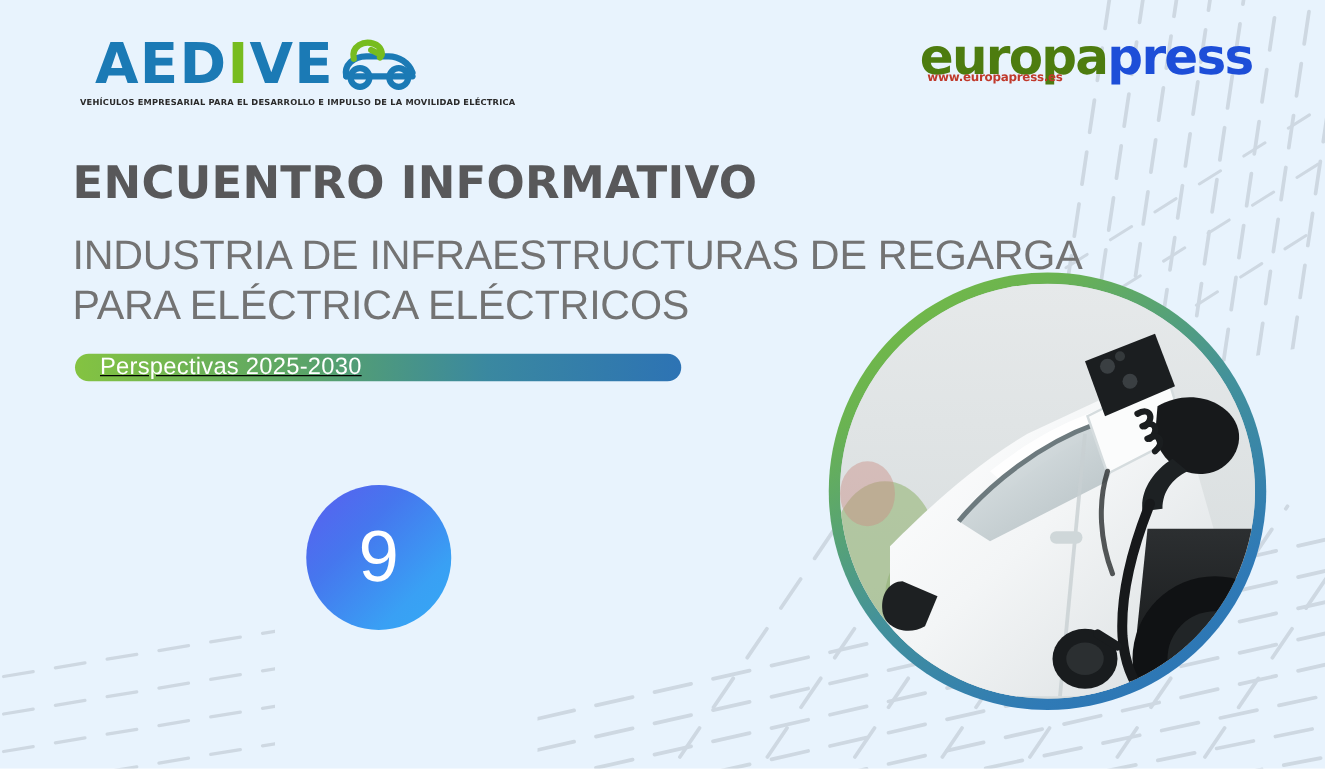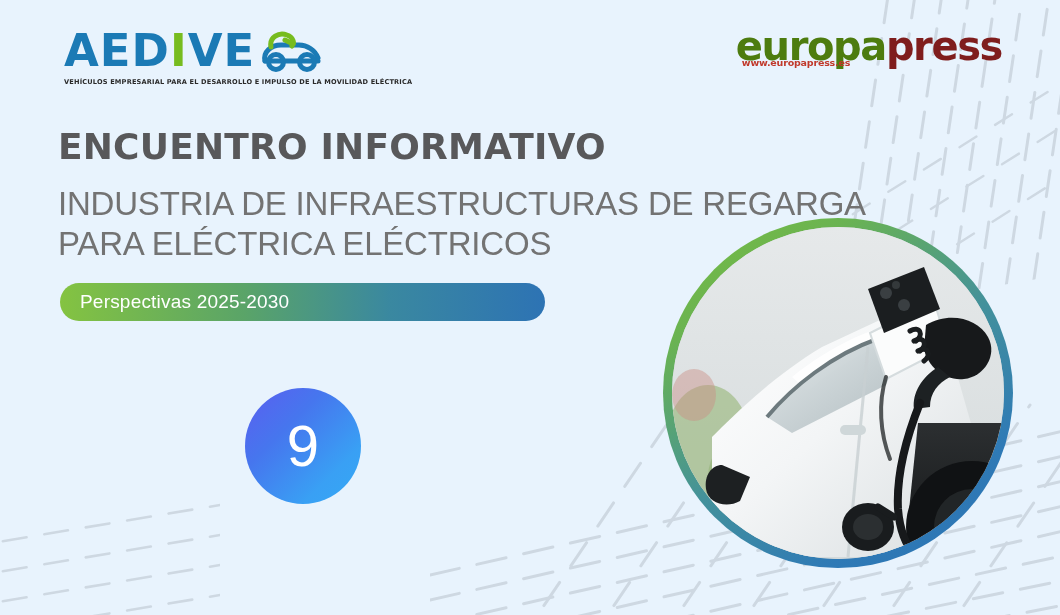--- a/index.html
+++ b/index.html
@@ -49,20 +49,21 @@
   .aedive-logo {
     position: absolute;
     left: 64px;
     top: 28px;
     width: 290px;
   }
   .aedive-row {
     display: flex;
     align-items: center;
     gap: 4px;
+    margin-left: 12px;
   }
   .aedive-word {
     font-size: 45px;
     font-weight: bold;
     letter-spacing: 1px;
     line-height: 1;
     color: #1b7ab5;
     font-family: "DejaVu Sans", sans-serif;
   }
   .aedive-word .i-green { color: #77bc1f; }
@@ -83,21 +84,21 @@
     text-align: left;
   }
   .ep-main {
     font-size: 40px;
     font-weight: bold;
     line-height: 1;
     letter-spacing: -1.4px;
     font-family: "DejaVu Sans", sans-serif;
   }
   .ep-europa { color: #4d7c0f; }
-  .ep-press  { color: #7f1d1d; }
+  .ep-press  { color: #1d4ed8; }
   .ep-url {
     position: absolute;
     left: 6px;
     bottom: -2px;
     font-size: 9.5px;
     font-weight: bold;
     color: #c0392b;
     letter-spacing: -.2px;
     font-family: "DejaVu Sans", sans-serif;
     text-align: center;
@@ -126,25 +127,26 @@
     font-family: "Liberation Sans", sans-serif;
   }
   .headline div { white-space: nowrap; }
 
   
   .pill {
     position: absolute;
     left: 60px;
     top: 283px;
     width: 485px;
-    height: 38px;
+    height: 22px;
     border-radius: 19px;
     background: linear-gradient(90deg, #84c341 0%, #5aa468 38%, #3a88a0 68%, #2d73b4 100%);
     display: flex;
     align-items: center;
+    text-decoration: underline;
   }
   .pill span {
     color: #ffffff;
     font-size: 19px;
     padding-left: 20px;
     letter-spacing: .2px;
     font-family: "Liberation Sans", sans-serif;
   }
 
   

